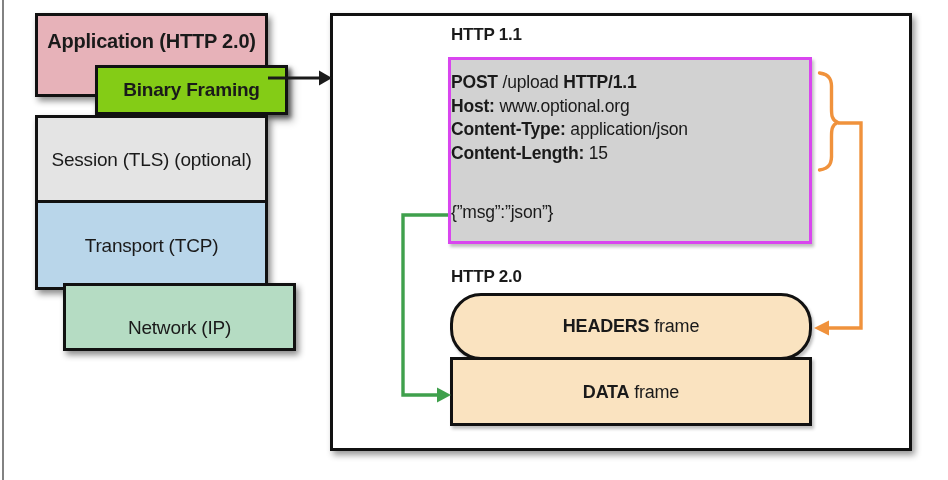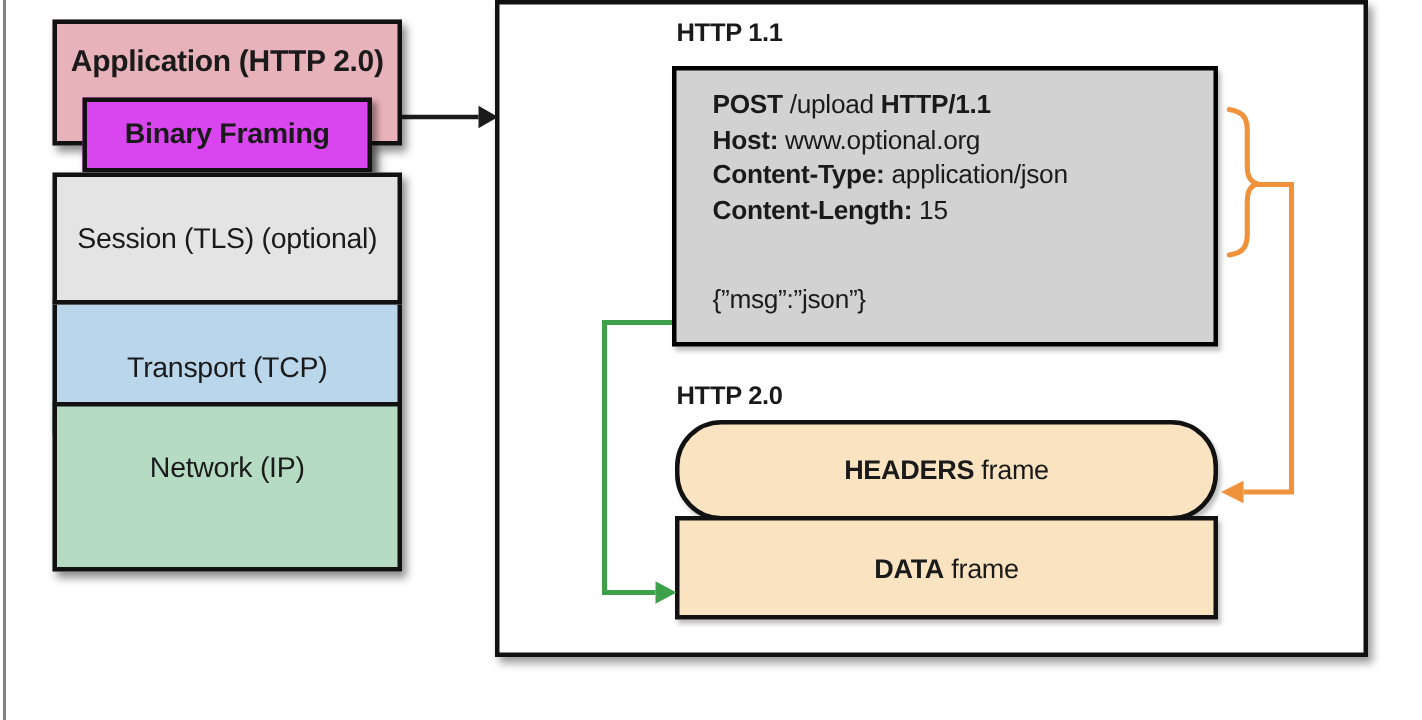--- a/index.html
+++ b/index.html
@@ -16,32 +16,32 @@
   .layer{position:absolute;left:0;width:233px;border:3px solid #111;box-sizing:border-box;
          text-align:center;font-size:19px;}
   .layer-app{top:0;height:84px;font-weight:bold;font-size:20px;}
   .layer-app .lbl{position:absolute;left:0;top:14px;width:100%;}
   .binary{position:absolute;left:17px;top:49px;width:193px;height:50px;
           border:3px solid #111;box-sizing:border-box;text-align:center;
           font-weight:bold;font-size:19px;line-height:44px;
           box-shadow:3px 3px 4px rgba(0,0,0,0.4);}
   .layer-session{top:102px;height:88px;line-height:84px;}
   .layer-transport{top:187px;height:90px;line-height:86px;}
-  .layer-network{top:255px;height:113px;line-height:84px;}
+  .layer-network{top:270px;height:68px;line-height:84px;margin-left:28px;}
 
   
-  .panel{position:absolute;left:330px;top:0;width:582px;height:438px;
+  .panel{position:absolute;left:330px;top:13px;width:582px;height:438px;
          background:#fff;border:3px solid #111;box-sizing:border-box;
          filter:drop-shadow(3px 4px 3px rgba(0,0,0,0.4));}
   .proto-label{position:absolute;left:118px;font-size:17px;font-weight:600;}
   .lbl-http11{top:9px;}
   .lbl-http20{top:251px;}
   .req-box{position:absolute;left:115px;top:41px;width:364px;height:187px;
-           border:3px solid #000000;box-sizing:border-box;
-           padding:11px 0 0 24px;font-size:17.5px;line-height:23.5px;
+           border:3px solid #d946ef;box-sizing:border-box;
+           padding:11px 0 0 0;font-size:17.5px;line-height:23.5px;
            box-shadow:2px 3px 3px rgba(0,0,0,0.25);}
   .req-box b{font-weight:bold;}
   .req-spacer{height:36px;}
   .frame-box{position:absolute;left:117px;width:362px;border:3px solid #111;
              box-sizing:border-box;text-align:center;font-size:18px;
              box-shadow:2px 3px 3px rgba(0,0,0,0.25);}
   .frame-headers{top:277px;height:67px;line-height:61px;border-radius:31px;}
   .frame-data{top:341px;height:69px;line-height:64px;}
   .frame-box b{font-weight:bold;}
 
@@ -51,21 +51,21 @@
 </head>
 <body>
 
 <div id="canvas">
 
   <div class="page-rule"></div>
 
   <div class="stack">
     <div class="layer layer-app" style="background: rgb(231, 178, 185);">
       <div class="lbl">Application (HTTP 2.0)</div>
-      <div class="binary" style="background: #d946ef;">
+      <div class="binary" style="background: #84cc16; margin-left: 40px;">
         <span>Binary Framing</span>
       </div>
     </div>
     <div class="layer layer-transport" style="background: rgb(185, 214, 234);">
       <span>Transport (TCP)</span>
     </div>
     <div class="layer layer-session" style="background: rgb(228, 228, 228);">
       <span>Session (TLS) (optional)</span>
     </div>
     <div class="layer layer-network" style="background: rgb(181, 220, 195);">

